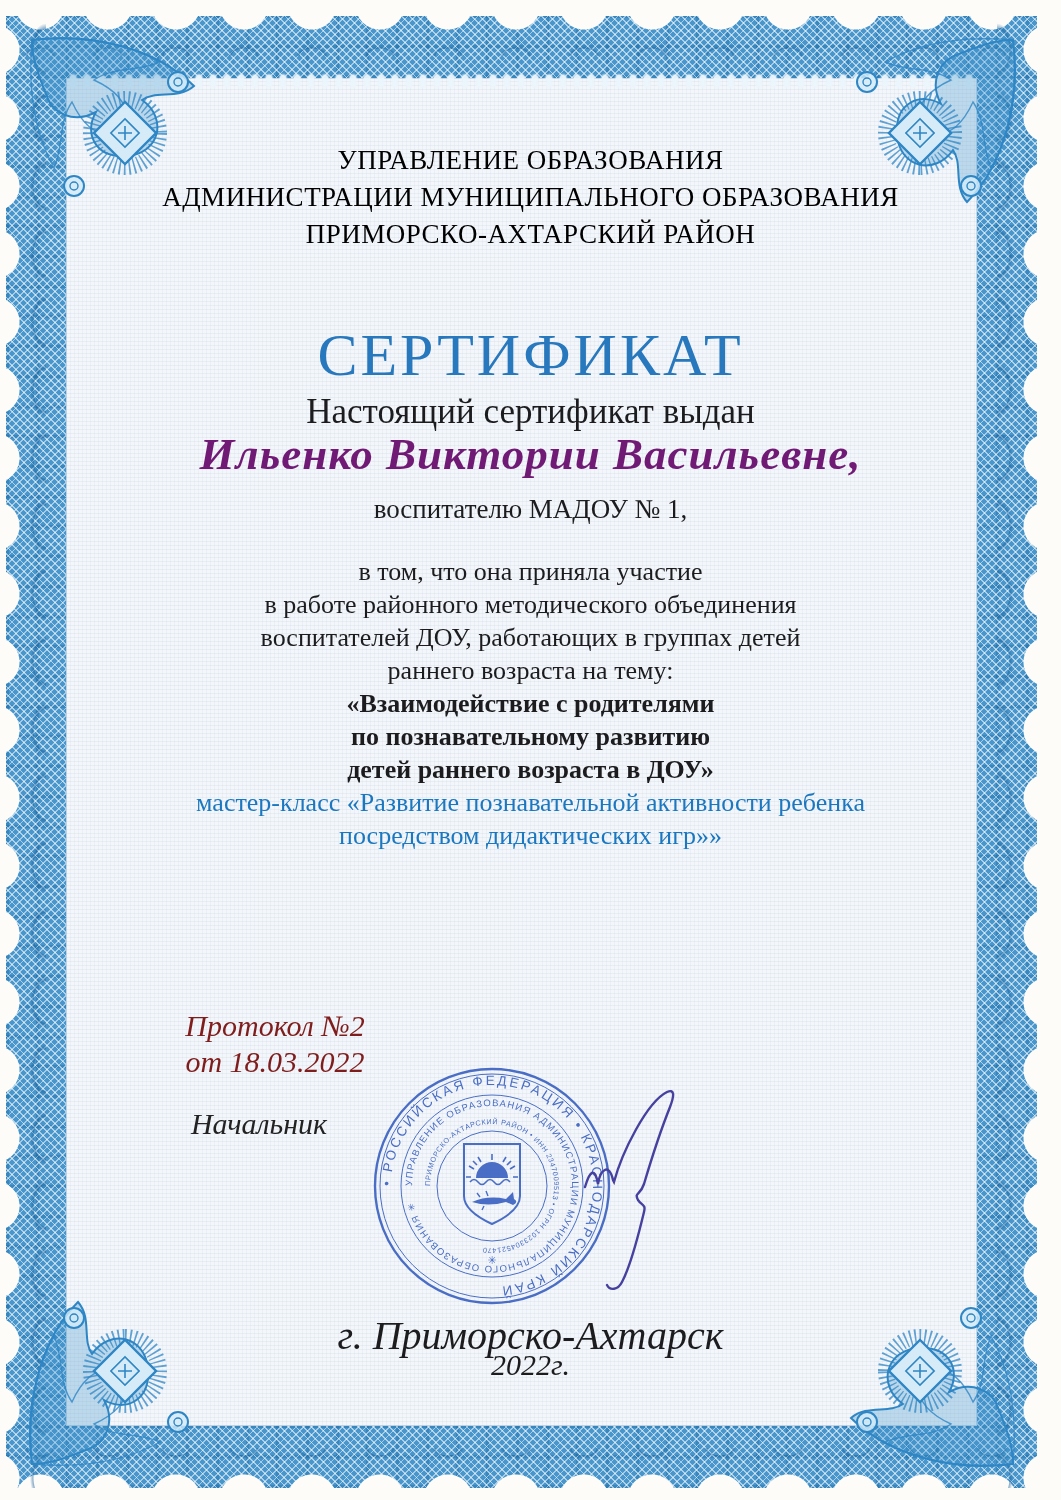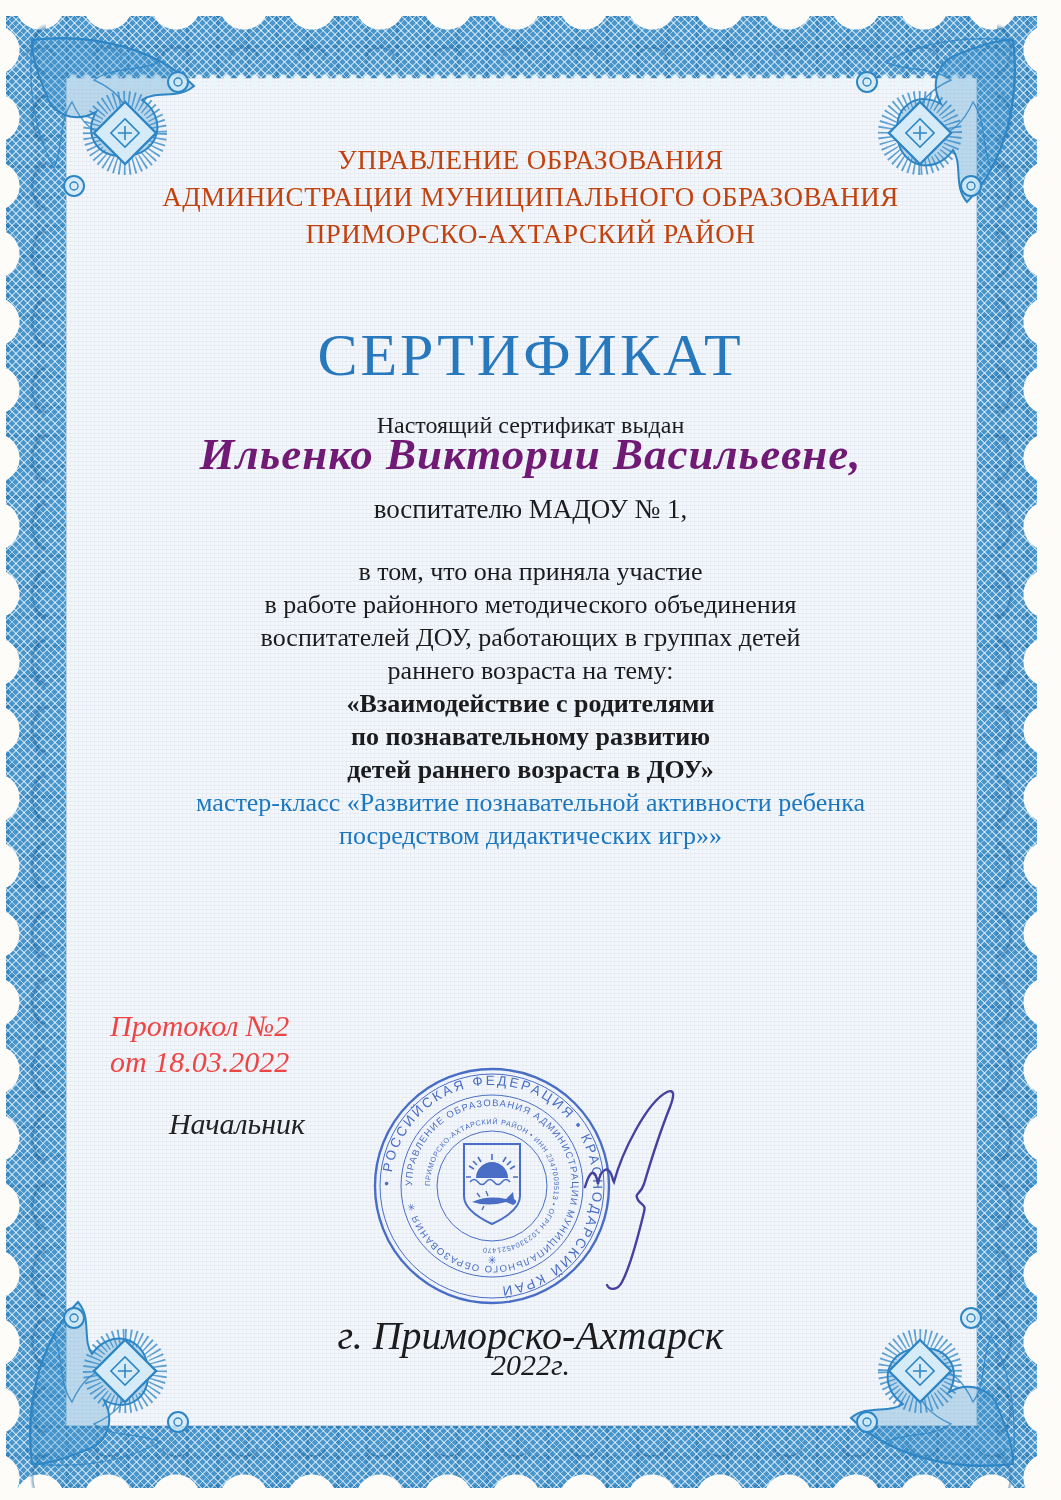--- a/index.html
+++ b/index.html
@@ -69,31 +69,31 @@
   }
 
   .corner{position:absolute;width:190px;height:190px;}
   .corner.tl{left:28px;top:36px;}
   .corner.tr{right:44px;top:36px;transform:rotate(90deg);}
   .corner.br{right:44px;bottom:32px;transform:rotate(180deg);}
   .corner.bl{left:28px;bottom:32px;transform:rotate(270deg);}
 
   
   .center{position:absolute;left:90px;width:881px;text-align:center;}
-  .issuer{top:142px;font-size:27px;line-height:37px;letter-spacing:.5px;color:#c2410c;}
+  .issuer{top:142px;font-size:27px;line-height:37px;letter-spacing:.5px;color:#000000;}
   .title{top:278px;font-size:60px;letter-spacing:3px;color:#2878be;font-weight:400;margin-top:43px;}
-  .issued-to{top:412px;font-size:24px;}
+  .issued-to{top:392px;font-size:35px;}
   .name{top:428px;font-size:45px;font-style:italic;font-weight:bold;color:#701a75;letter-spacing:1px;}
   .role{top:494px;font-size:27px;}
   .bodyblock{top:531px;font-size:26px;line-height:33px;margin-top:24px;}
   .bodyblock .b{font-weight:bold;}
   .bodyblock .blue{font-weight:normal;color:#1b78c0;}
-  .protocol{position:absolute;left:110px;top:1008px;width:330px;text-align:left;
-    font-style:italic;font-size:30px;line-height:36px;color:#ef4444;}
-  .signer-title{position:absolute;left:42px;top:1106px;width:390px;text-align:center;
+  .protocol{position:absolute;left:110px;top:1008px;width:330px;text-align:center;
+    font-style:italic;font-size:30px;line-height:36px;color:#7f1d1d;}
+  .signer-title{position:absolute;left:64px;top:1106px;width:390px;text-align:center;
     font-style:italic;font-size:30px;line-height:36px;color:#222;}
   .signer-name{position:absolute;left:680px;top:1158px;width:280px;text-align:center;
     font-style:italic;font-size:29px;color:#222;}
   .city{top:1312px;font-style:italic;font-size:40px;}
   .year{top:1348px;font-style:italic;font-size:30px;}
 
   .stamp{position:absolute;left:372px;top:1066px;width:240px;height:240px;opacity:.92;}
   .sig{position:absolute;left:562px;top:1072px;width:175px;height:230px;}
 </style>
 </head>

